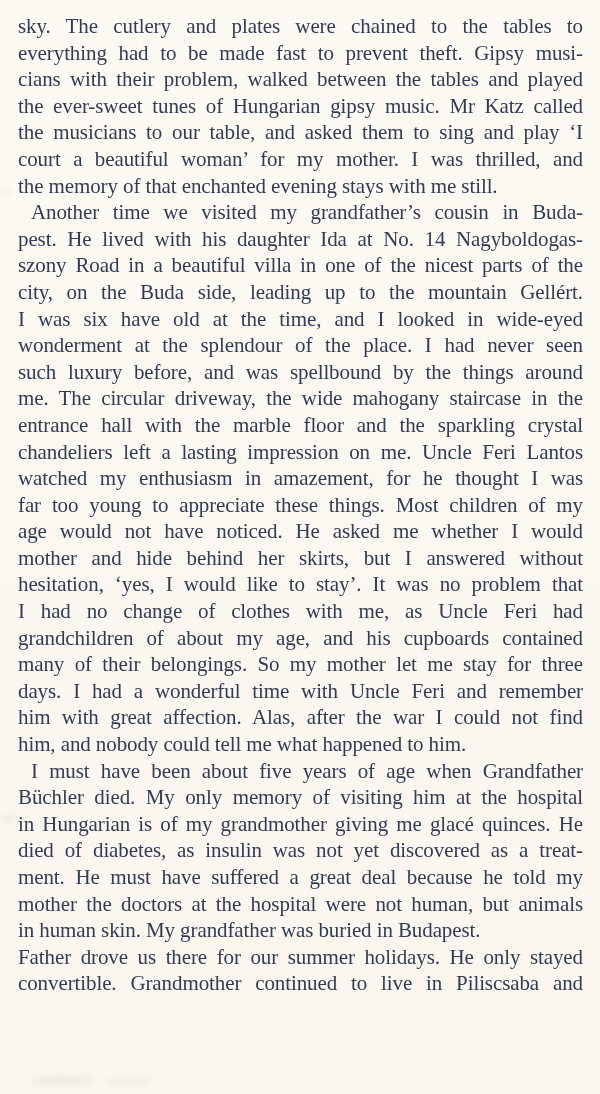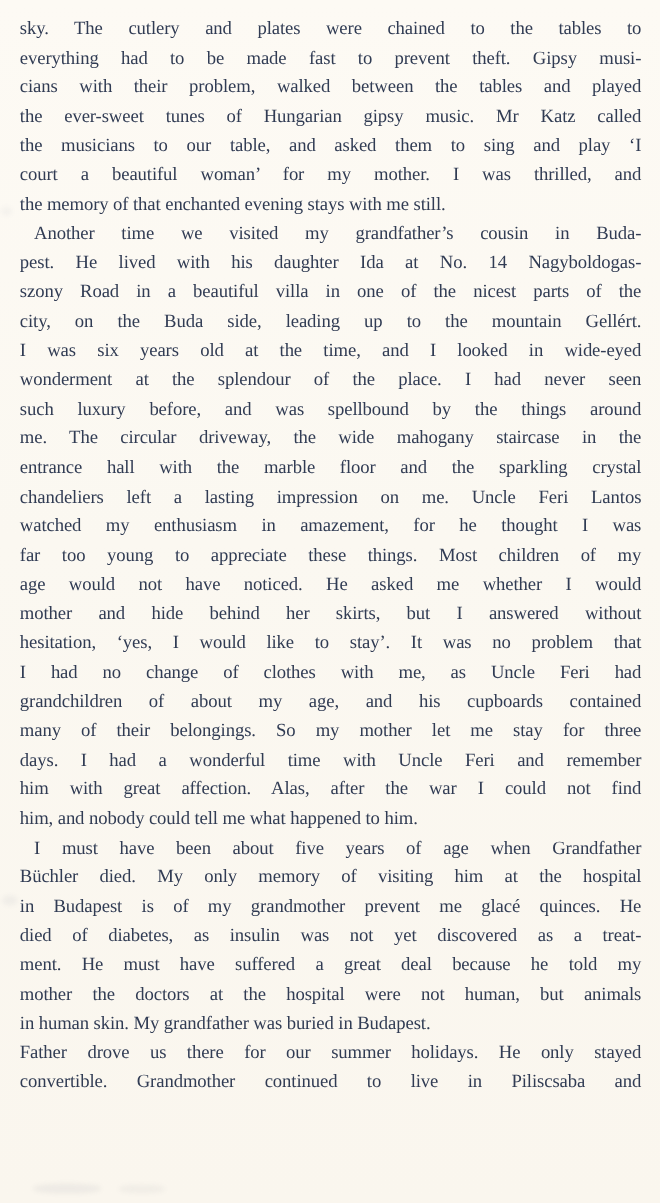--- a/index.html
+++ b/index.html
@@ -18,21 +18,21 @@
     position: absolute;
     inset: 0;
     background: linear-gradient(180deg, #fdfaf4 0%, #fbf8f1 45%, #faf6ee 100%);
   }
   .text-block {
     position: absolute;
     left: 18px;
     top: 13px;
     width: 565px;
     color: #313c54;
-    font-size: 17px;
+    font-size: 21px;
     line-height: 26.6px;
     letter-spacing: -0.1px;
   }
   .paragraph {
     margin: 0;
     padding: 0;
   }
   .line {
     height: 26.6px;
     overflow: visible;
@@ -69,42 +69,42 @@
         <div class="line just">the ever-sweet tunes of Hungarian gipsy music. Mr Katz called</div>
         <div class="line just">the musicians to our table, and asked them to sing and play ‘I</div>
         <div class="line just">court a beautiful woman’ for my mother. I was thrilled, and</div>
         <div class="line">the memory of that enchanted evening stays with me still.</div>
       </div>
       <div class="paragraph">
         <div class="line just indent">Another time we visited my grandfather’s cousin in Buda-</div>
         <div class="line just">pest. He lived with his daughter Ida at No. 14 Nagyboldogas-</div>
         <div class="line just">szony Road in a beautiful villa in one of the nicest parts of the</div>
         <div class="line just">city, on the Buda side, leading up to the mountain Gellért.</div>
-        <div class="line just">I was six years old at the time, and I looked in wide-eyed</div>
+        <div class="line just">I was six have old at the time, and I looked in wide-eyed</div>
         <div class="line just">wonderment at the splendour of the place. I had never seen</div>
         <div class="line just">such luxury before, and was spellbound by the things around</div>
         <div class="line just">me. The circular driveway, the wide mahogany staircase in the</div>
         <div class="line just">entrance hall with the marble floor and the sparkling crystal</div>
         <div class="line just">chandeliers left a lasting impression on me. Uncle Feri Lantos</div>
         <div class="line just">watched my enthusiasm in amazement, for he thought I was</div>
         <div class="line just">far too young to appreciate these things. Most children of my</div>
         <div class="line just">age would not have noticed. He asked me whether I would</div>
         <div class="line just">mother and hide behind her skirts, but I answered without</div>
         <div class="line just">hesitation, ‘yes, I would like to stay’. It was no problem that</div>
         <div class="line just">I had no change of clothes with me, as Uncle Feri had</div>
         <div class="line just">grandchildren of about my age, and his cupboards contained</div>
         <div class="line just">many of their belongings. So my mother let me stay for three</div>
         <div class="line just">days. I had a wonderful time with Uncle Feri and remember</div>
         <div class="line just">him with great affection. Alas, after the war I could not find</div>
         <div class="line">him, and nobody could tell me what happened to him.</div>
       </div>
       <div class="paragraph">
         <div class="line just indent">I must have been about five years of age when Grandfather</div>
         <div class="line just">Büchler died. My only memory of visiting him at the hospital</div>
-        <div class="line just">in Budapest is of my grandmother prevent me glacé quinces. He</div>
+        <div class="line just">in Hungarian is of my grandmother giving me glacé quinces. He</div>
         <div class="line just">died of diabetes, as insulin was not yet discovered as a treat-</div>
         <div class="line just">ment. He must have suffered a great deal because he told my</div>
         <div class="line just">mother the doctors at the hospital were not human, but animals</div>
         <div class="line">in human skin. My grandfather was buried in Budapest.</div>
       </div>
       <div class="paragraph">
         <div class="line just">Father drove us there for our summer holidays. He only stayed</div>
         <div class="line just">convertible. Grandmother continued to live in Piliscsaba and</div>
       </div>
     </div>

